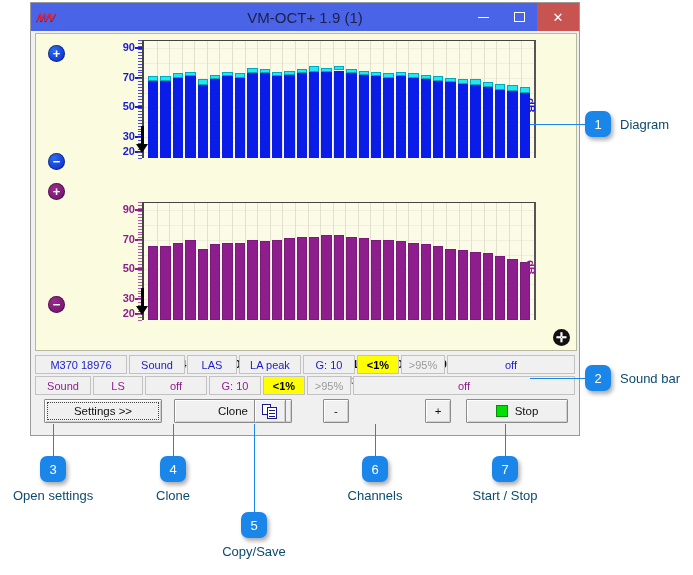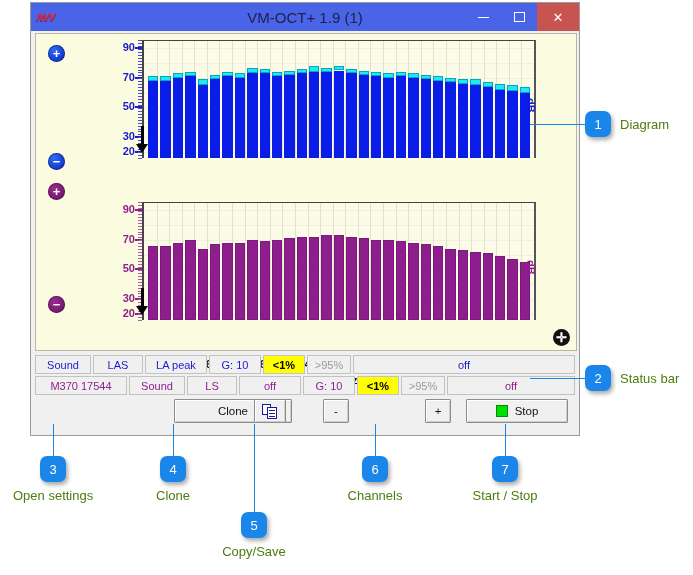--- a/index.html
+++ b/index.html
@@ -172,21 +172,21 @@
   .copy-ico .ln{ position:absolute; height:1px; background:#1a1a8c; left:7px; width:6px; }
 
   
   .callout{ position:absolute; display:flex; align-items:center; }
   .badge{
     width:26px; height:26px; border-radius:7px;
     background:#1a86ea; color:#fff; font-size:13px;
     display:flex; align-items:center; justify-content:center;
     box-shadow:2px 3px 4px rgba(0,0,0,.33);
   }
-  .callout-label{ font-size:13px; color:#4d7c0f; margin-left:9px; white-space:nowrap; }
+  .callout-label{ font-size:13px; color:#0c4a6e; margin-left:9px; white-space:nowrap; }
   .lead{ position:absolute; background:#1a86ea; }
   .lead-h{ height:1px; } .lead-v{ width:1px; }
   .callout-b{ position:absolute; text-align:center; }
   .callout-b .badge{ margin:0 auto; }
   .callout-b .callout-label{ margin:6px 0 0 0; display:block; }
 </style>
 </head>
 <body>
 
 <div id="app-window">
@@ -661,41 +661,45 @@
           <div class="x-tick-label" style="left: 66.129%;">2000</div>
           <div class="x-tick-label" style="left: 75.8065%;">4000</div>
           <div class="x-tick-label" style="left: 85.4839%;">8000</div>
           <div class="x-tick-label" style="left: 95.1613%;">16000</div>
         </div>
       <div id="x-title">f in Hz</div>
     </div>
 
     <div id="status-bar">
       <div class="status-row row1">
+        <div class="cell c-dev">M370 18976</div>
         <div class="cell c-src">Sound</div>
         <div class="cell c-w">LAS</div>
         <div class="cell c-pk">LA peak</div>
         <div class="cell c-g">G: 10</div>
         <div class="cell c-ov hl">&lt;1%</div>
         <div class="cell c-cf dim">&gt;95%</div>
         <div class="cell c-off">off</div>
       </div>
       <div class="status-row row2">
-        <div class="cell c-dev">M370 17544</div>
         <div class="cell c-src">Sound</div>
         <div class="cell c-w">LS</div>
         <div class="cell c-pk">off</div>
         <div class="cell c-g">G: 10</div>
         <div class="cell c-ov hl">&lt;1%</div>
         <div class="cell c-cf dim">&gt;95%</div>
         <div class="cell c-off">off</div>
       </div>
     </div>
 
     <div id="button-bar">
+      <div class="btn" id="btn-settings">
+        <span class="focus-ring"></span>
+        <span>Settings &gt;&gt;</span>
+      </div>
       <div class="btn" id="btn-clone">
         <span>Clone</span>
       </div>
       <div class="btn" id="btn-copy">
         <span class="copy-ico">
           <span class="sheet s-back"></span>
           <span class="sheet s-front"></span>
           <span class="ln" style="top:6px"></span>
           <span class="ln" style="top:9px"></span>
           <span class="ln" style="top:12px"></span>
@@ -714,21 +718,21 @@
 
 <div class="lead lead-h" style="left:530px; top:124px; width:55px;"></div>
 <div class="callout" style="left:585px; top:111px;">
   <div class="badge">1</div>
   <div class="callout-label">Diagram</div>
 </div>
 
 <div class="lead lead-h" style="left:530px; top:378px; width:55px;"></div>
 <div class="callout" style="left:585px; top:365px;">
   <div class="badge">2</div>
-  <div class="callout-label">Status bar</div>
+  <div class="callout-label">Sound bar</div>
 </div>
 
 <div class="lead lead-v" style="left:53px; top:424px; height:32px;"></div>
 <div class="callout-b" style="left:13px; top:456px; width:80px;">
   <div class="badge">3</div>
   <div class="callout-label">Open settings</div>
 </div>
 
 <div class="lead lead-v" style="left:173px; top:424px; height:32px;"></div>
 <div class="callout-b" style="left:133px; top:456px; width:80px;">

